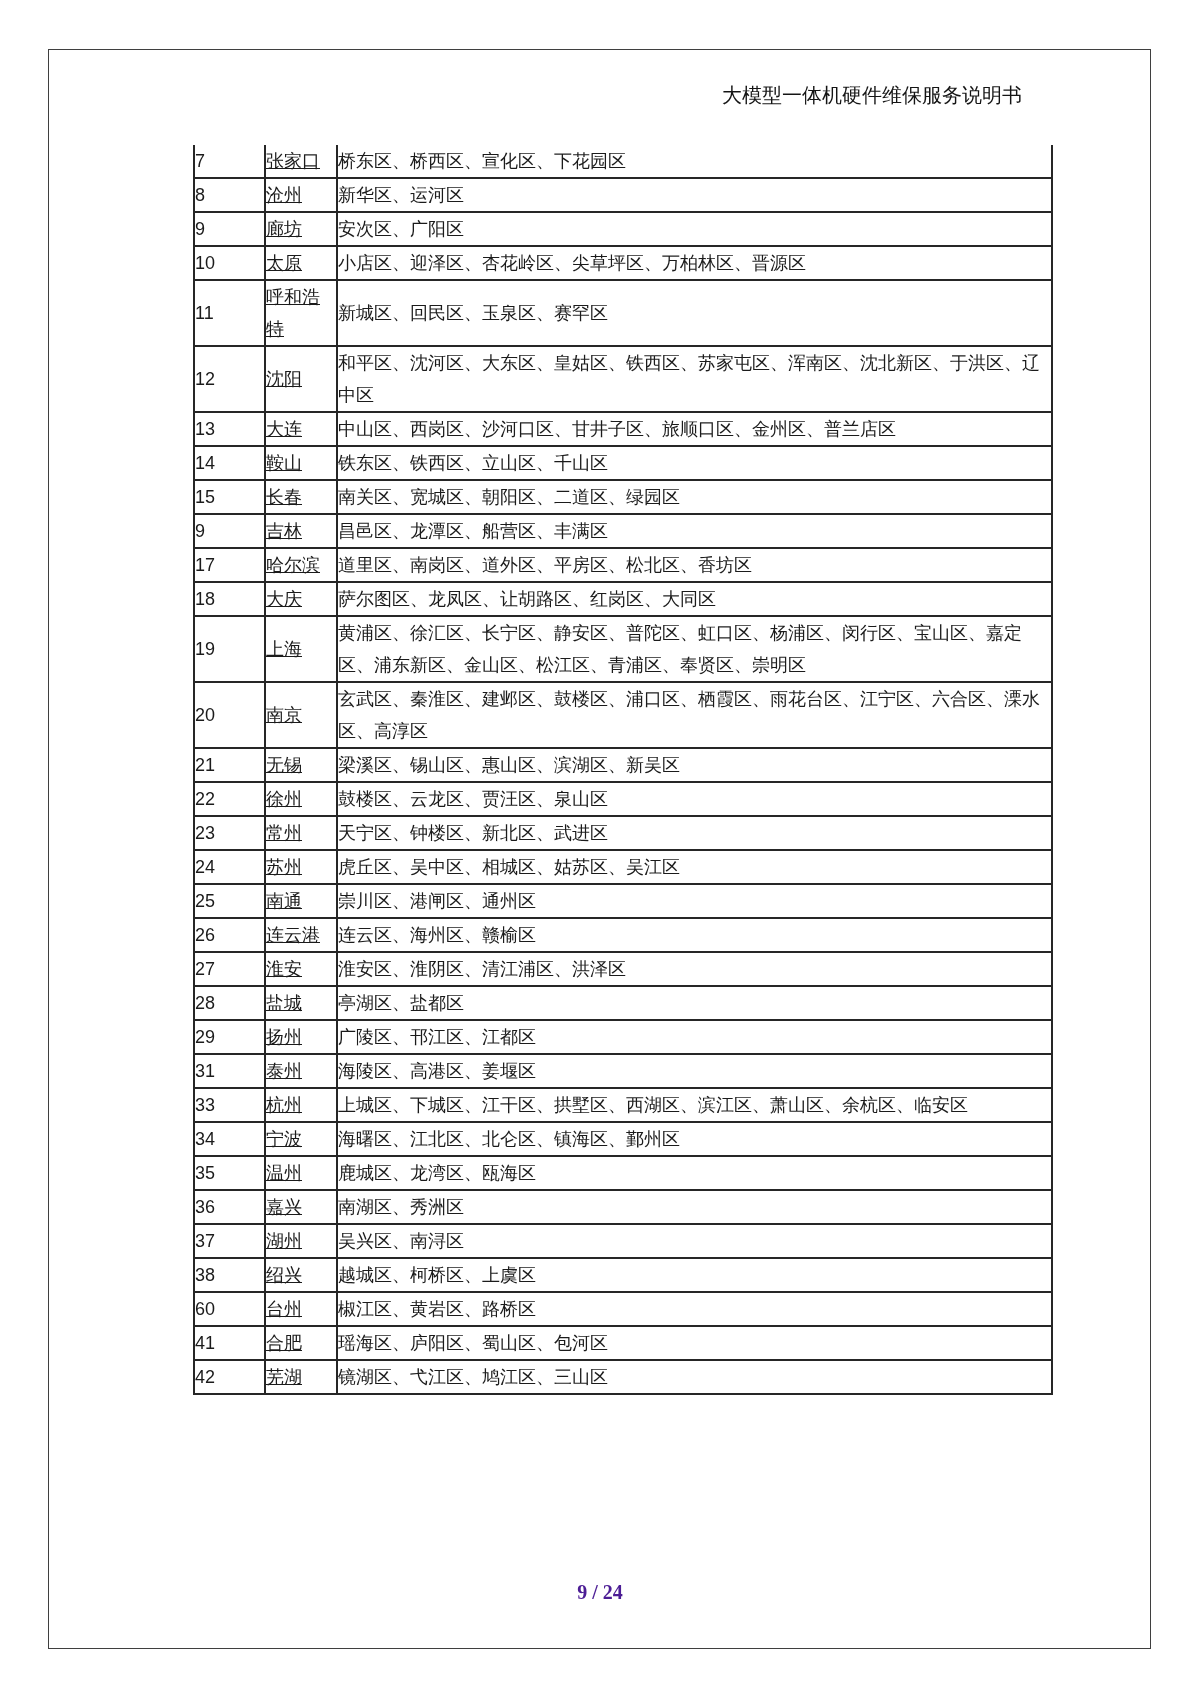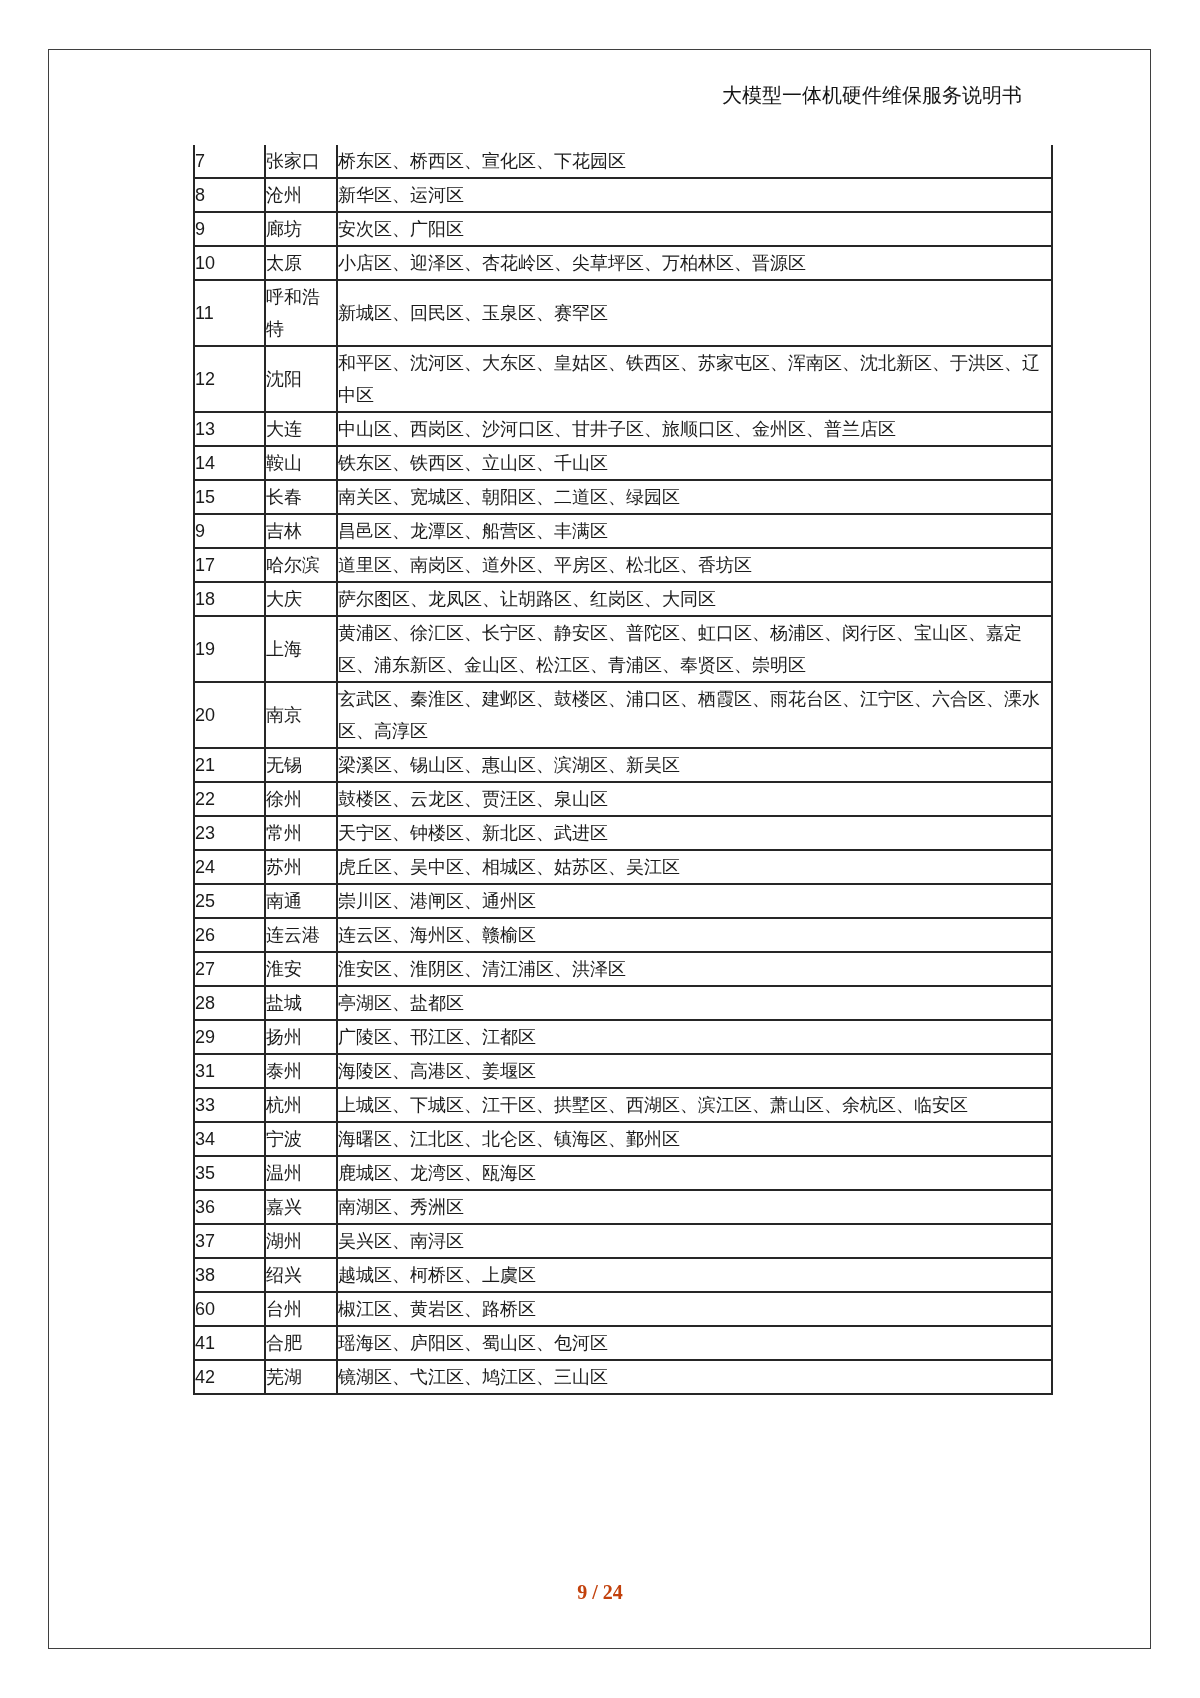--- a/index.html
+++ b/index.html
@@ -51,32 +51,32 @@
     padding: 0;
     box-sizing: border-box;
   }
   .city-table tr {
     height: 32px;
   }
   .city-table tr.row-first td {
     border-top: none;
   }
   .col-no   { padding-left: 11px; }
-  .col-city { padding-left: 12px; padding-right: 12px; }
+  .col-city { padding-left: 12px; padding-right: 12px; text-decoration: underline; }
   .col-districts { padding-left: 13px; padding-right: 5px; }
   .doc-footer {
     position: absolute;
     top: 1581px;
     left: 0;
     width: 1200px;
     text-align: center;
     font-family: "Liberation Serif", serif;
     font-weight: bold;
     font-size: 20px;
-    color: #c2410c;
+    color: #4c1d95;
   }
 </style>
 </head>
 <body>
 
 <div class="page-border"></div>
 
 <div class="doc-header">大模型一体机硬件维保服务说明书</div>
 
 <table class="city-table">

